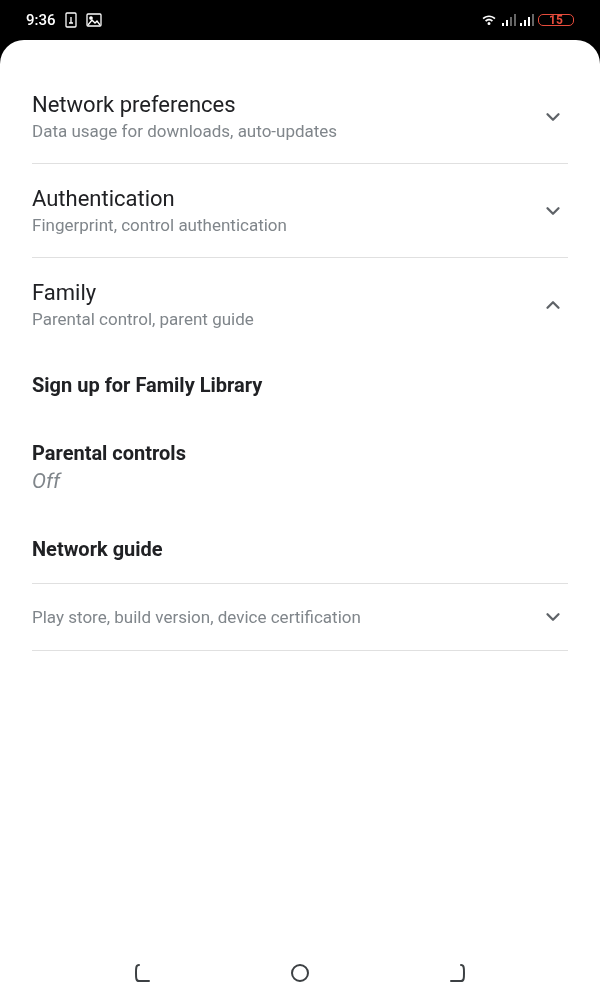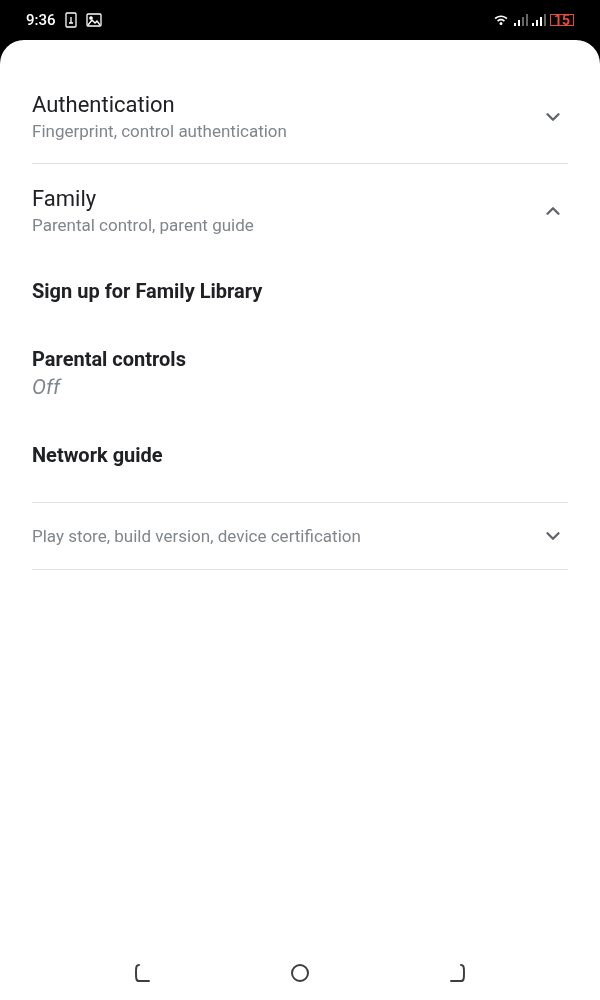--- a/index.html
+++ b/index.html
@@ -19,27 +19,27 @@
       justify-content: space-between;
       padding: 0 26px;
       font-size: 15px;
       font-weight: 500;
     }
     .status-left { display: flex; align-items: center; gap: 8px; }
     .status-right { display: flex; align-items: center; gap: 4px; }
     .status-icon { display: inline-flex; }
     .battery-box {
       border: 1.5px solid #e74c3c;
-      border-radius: 0;
-      width: 24px;
+      border-radius: 5px;
+      width: 36px;
       height: 12px;
       display: flex;
       align-items: center;
       justify-content: center;
-      font-size: 14px;
+      font-size: 12px;
       color: #e74c3c;
       font-weight: bold;
     }
     .content {
       background: #fff;
       border-radius: 24px 24px 0 0;
       height: 910px;
       padding: 30px 0 0 0;
       overflow: hidden;
     }
@@ -66,21 +66,21 @@
       font-weight: 400;
     }
     .chevron {
       display: flex;
       align-items: center;
       color: #5f6368;
       padding-right: 4px;
     }
     .expanded-group {
       border-bottom: 1px solid #e0e0e0;
-      padding-bottom: 13px;
+      padding-bottom: 0;
     }
     .sub-item {
       padding: 22px 0;
       cursor: pointer;
     }
     .sub-item-title {
       font-size: 20px;
       color: #202124;
       font-weight: 700;
     }
@@ -145,20 +145,31 @@
         </svg>
     </span>
     <span class="battery-box">15</span>
   </div>
 </div>
 
 <div class="content">
   <div class="settings-list">
 
 
+    <div class="section">
+      <div class="section-text">
+        <div class="section-title">Network preferences</div>
+        <div class="section-subtitle">Data usage for downloads, auto-updates</div>
+      </div>
+      <span class="chevron">
+        <svg width="22" height="22" viewBox="0 0 24 24" fill="none" stroke="currentColor" stroke-width="2.5" stroke-linecap="round" stroke-linejoin="round">
+            <polyline points="6 9 12 15 18 9"></polyline>
+          </svg>
+      </span>
+    </div>
 
     <div class="section">
       <div class="section-text">
         <div class="section-title">Authentication</div>
         <div class="section-subtitle">Fingerprint, control authentication</div>
       </div>
       <span class="chevron">
         <svg width="22" height="22" viewBox="0 0 24 24" fill="none" stroke="currentColor" stroke-width="2.5" stroke-linecap="round" stroke-linejoin="round">
             <polyline points="6 9 12 15 18 9"></polyline>
           </svg>

